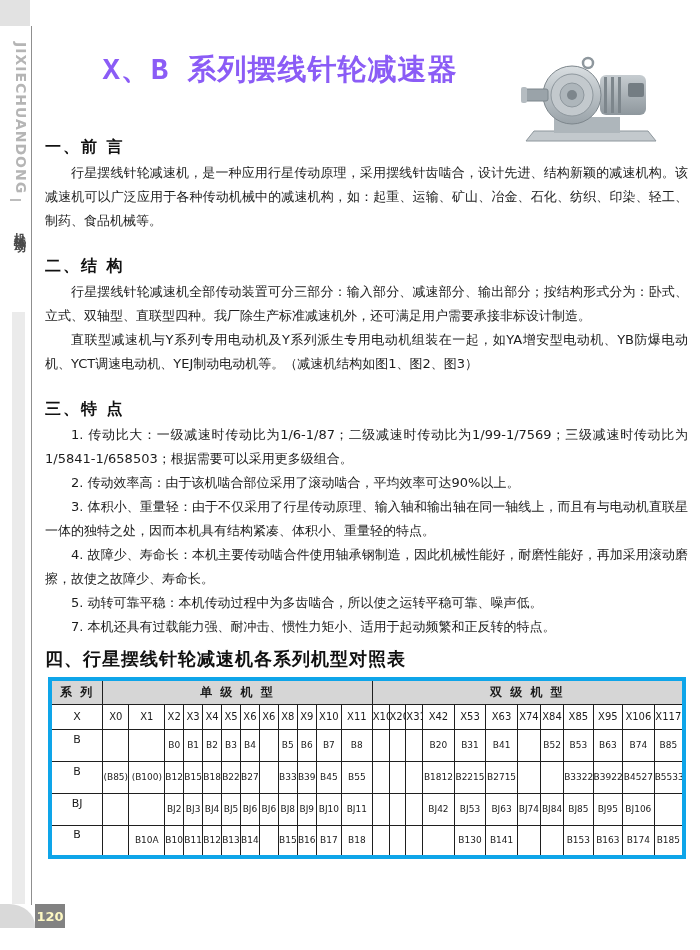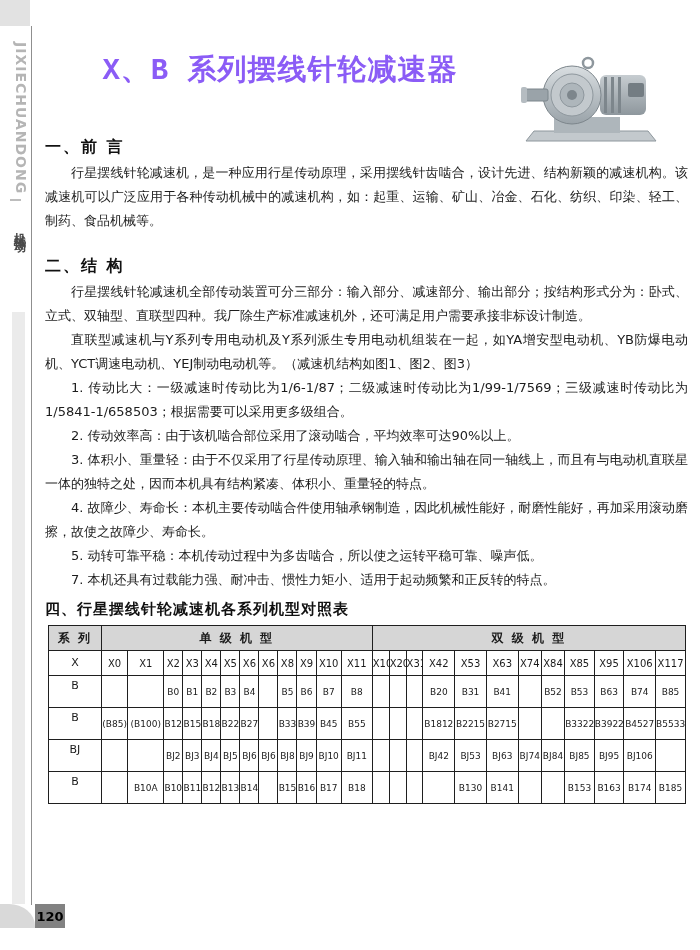--- a/index.html
+++ b/index.html
@@ -14,44 +14,44 @@
     writing-mode:vertical-rl; text-orientation:mixed;
     font-size:14px; font-weight:bold; color:#b5b5b5; letter-spacing:1px; text-align:left; }
   .side-tick { position:absolute; left:10px; top:199px; width:11px; height:2px; background:#bdbdbd; }
   .cat-vert { position:absolute; left:4px; top:222px; height:80px; width:24px;
     writing-mode:vertical-rl; text-orientation:upright;
     font-size:12px; font-weight:bold; color:#4a4a4a; letter-spacing:3px; }
   .side-bar { position:absolute; left:12px; top:312px; width:13px; height:592px; background:#ebebeb; }
   .bottom-curve { position:absolute; left:0; top:904px; width:35px; height:24px; background:#d9d9d9;
     border-top-right-radius:26px 22px; }
   .page-badge { position:absolute; left:35px; top:904px; width:30px; height:24px; background:#828282;
-    color:#000000; font-size:13px; font-weight:bold; display:flex; align-items:center; justify-content:center; }
+    color:#fef9c3; font-size:13px; font-weight:bold; display:flex; align-items:center; justify-content:center; }
 
   
   .title { position:absolute; left:45px; top:50px; width:470px; text-align:center;
     font-size:29px; font-weight:bold; letter-spacing:1px; color:#8b5cf6;font-family:Liberation Mono, monospace; }
   .photo { position:absolute; left:516px; top:55px; width:150px; height:90px; }
 
   
   .content { position:absolute; left:45px; top:114px; width:643px; }
   .sec-h { font-size:16px; font-weight:bold; letter-spacing:2px; margin-top:23px; margin-bottom:3px; color:#111; }
   .para { font-size:13px; line-height:24px; text-align:justify; text-indent:2em; color:#1c1c1c; }
   .feat { font-size:13px; line-height:24px; text-align:justify; text-indent:2em; color:#1c1c1c; }
-  .sec4-h { font-size:15px; font-weight:bold; letter-spacing:1px; margin-top:8px; margin-bottom:6px; color:#111; }
+  .sec4-h { font-size:18px; font-weight:bold; letter-spacing:1px; margin-top:8px; margin-bottom:6px; color:#111; }
 
   
   table.models { border-collapse:collapse; table-layout:fixed; width:638px; margin-left:3px; }
   table.models td { border:1px solid #1f1f1f; text-align:center; vertical-align:middle;
     font-size:9px; padding:0; overflow:hidden; white-space:nowrap; }
   table.models tr.ghead td { background:#d6d6d6; height:25px; font-size:12px; font-weight:bold; letter-spacing:2px; }
   table.models tr.xrow td { height:25px; font-size:10px; }
   table.models tr.brow td { height:32px; }
   td.lbl .l1 { display:block; font-size:11px; line-height:12px; }
   td.lbl .l2 { display:block; font-size:8px; line-height:11px;padding-left:48px; }
-  table.models { border:1px solid #0ea5e9; }
+  table.models { border:4px solid #0ea5e9; }
 
   
   .note { font-size:12px; line-height:25px; text-align:justify; margin-top:10px; color:#1c1c1c; }
 </style>
 </head>
 <body>
 
 <div class="page">
 
   <div class="corner-block"></div>
@@ -101,20 +101,21 @@
 
   <div class="content">
 
     <div class="sec-h">一、前 言</div>
     <p class="para">行星摆线针轮减速机，是一种应用行星传动原理，采用摆线针齿啮合，设计先进、结构新颖的减速机构。该减速机可以广泛应用于各种传动机械中的减速机构，如：起重、运输、矿山、冶金、石化、纺织、印染、轻工、制药、食品机械等。</p>
 
     <div class="sec-h">二、结 构</div>
     <p class="para">行星摆线针轮减速机全部传动装置可分三部分：输入部分、减速部分、输出部分；按结构形式分为：卧式、立式、双轴型、直联型四种。我厂除生产标准减速机外，还可满足用户需要承接非标设计制造。</p>
     <p class="para">直联型减速机与Y系列专用电动机及Y系列派生专用电动机组装在一起，如YA增安型电动机、YB防爆电动机、YCT调速电动机、YEJ制动电动机等。（减速机结构如图1、图2、图3）</p>
 
+    <div class="sec-h">三、特 点</div>
     <p class="feat">1. 传动比大：一级减速时传动比为1/6-1/87；二级减速时传动比为1/99-1/7569；三级减速时传动比为1/5841-1/658503；根据需要可以采用更多级组合。</p>
     <p class="feat">2. 传动效率高：由于该机啮合部位采用了滚动啮合，平均效率可达90%以上。</p>
     <p class="feat">3. 体积小、重量轻：由于不仅采用了行星传动原理、输入轴和输出轴在同一轴线上，而且有与电动机直联星一体的独特之处，因而本机具有结构紧凑、体积小、重量轻的特点。</p>
     <p class="feat">4. 故障少、寿命长：本机主要传动啮合件使用轴承钢制造，因此机械性能好，耐磨性能好，再加采用滚动磨擦，故使之故障少、寿命长。</p>
     <p class="feat">5. 动转可靠平稳：本机传动过程中为多齿啮合，所以使之运转平稳可靠、噪声低。</p>
     <p class="feat">7. 本机还具有过载能力强、耐冲击、惯性力矩小、适用于起动频繁和正反转的特点。</p>
 
     <div class="sec4-h">四、行星摆线针轮减速机各系列机型对照表</div>
 
     <table class="models">

